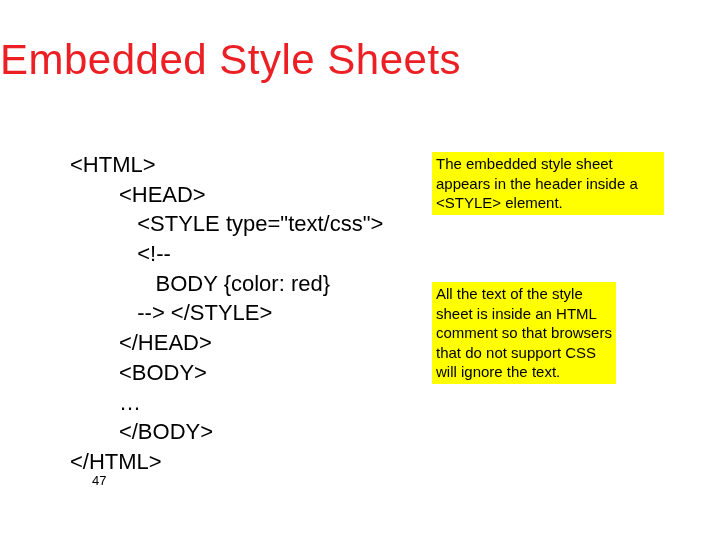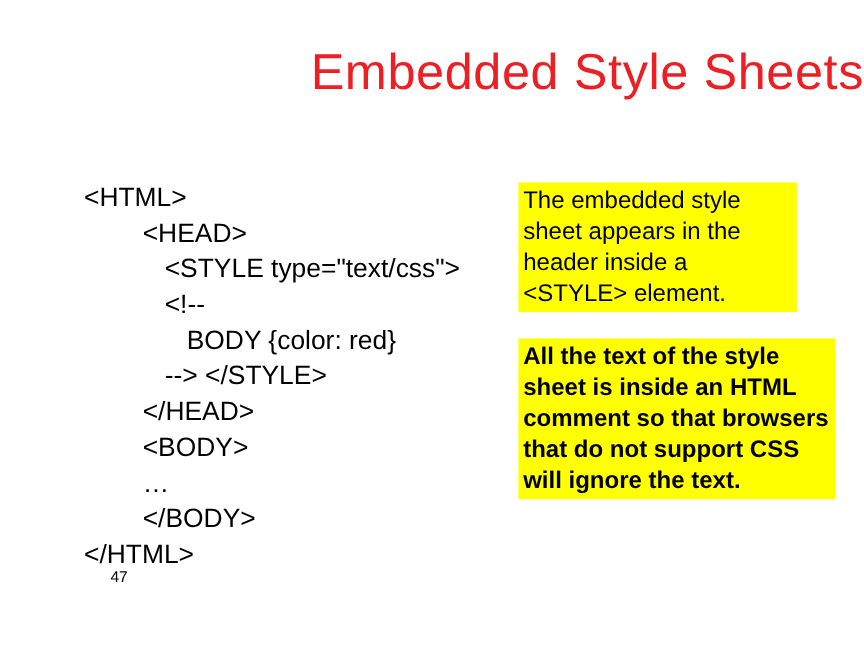--- a/index.html
+++ b/index.html
@@ -9,54 +9,53 @@
     left: 0; top: 0;
     width: 720px; height: 540px;
     background: #fff;
     font-family: "Arial", "Helvetica", sans-serif;
   }
   .title {
     position: absolute;
     top: 36px;
     left: 0;
     width: 100%;
-    text-align: right;
+    text-align: left;
     font-size: 42px;
     color: #ec2024;
     font-weight: 400;
     letter-spacing: 0.5px;
   }
   .code {
     position: absolute;
     left: 70px;
     top: 150px;
     font-size: 22px;
     line-height: 1.35;
     color: #000;
     font-family: "Arial", "Helvetica", sans-serif;
     white-space: pre;
   }
   .note {
     position: absolute;
     background: #ffff00;
-    font-size: 20px;
+    font-size: 15px;
     line-height: 1.3;
     color: #000;
     padding: 2px 4px;
   }
   .note1 {
     left: 432px;
     top: 152px;
     width: 232px;
   }
   .note2 {
     left: 432px;
     top: 282px;
-    width: 264px;
-    font-weight: bold;
+    width: 184px;
   }
   .pagenum {
     position: absolute;
     left: 44px;
     bottom: 52px;
     font-size: 13px;
     color: #000;
     margin-left: 48px;
   }
 </style>

